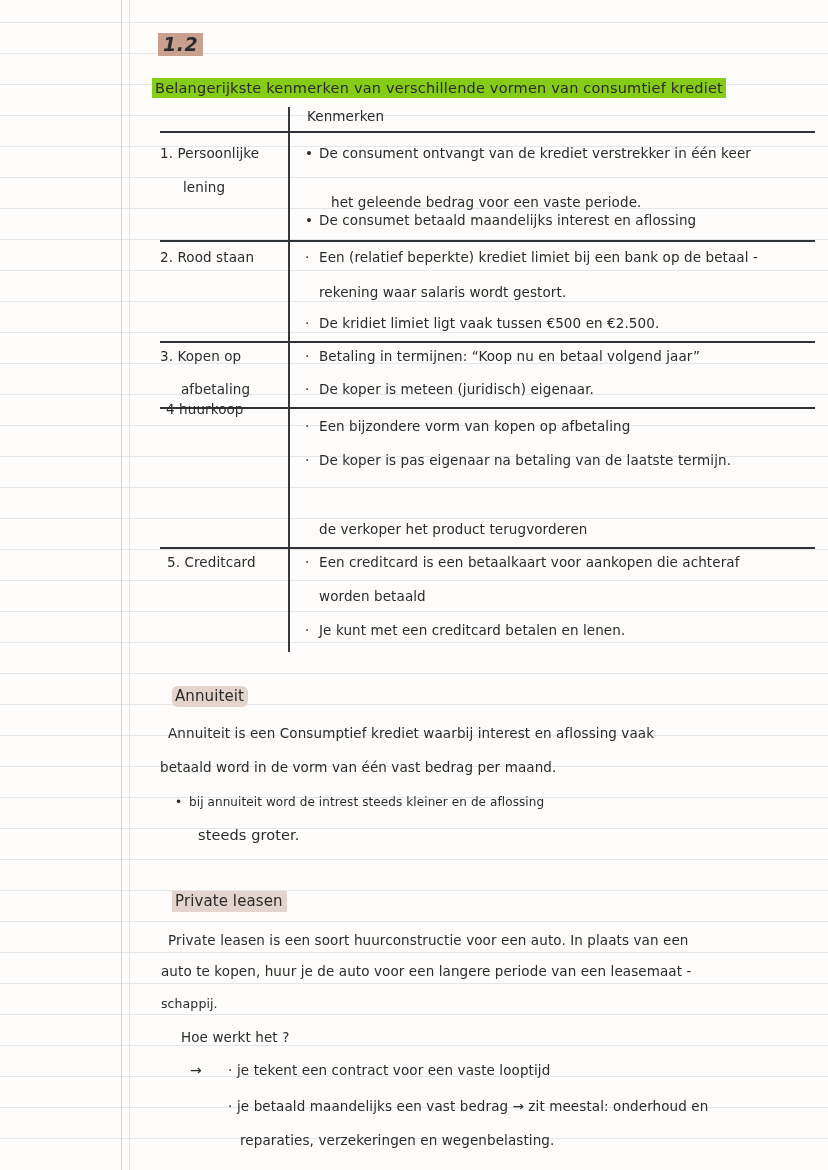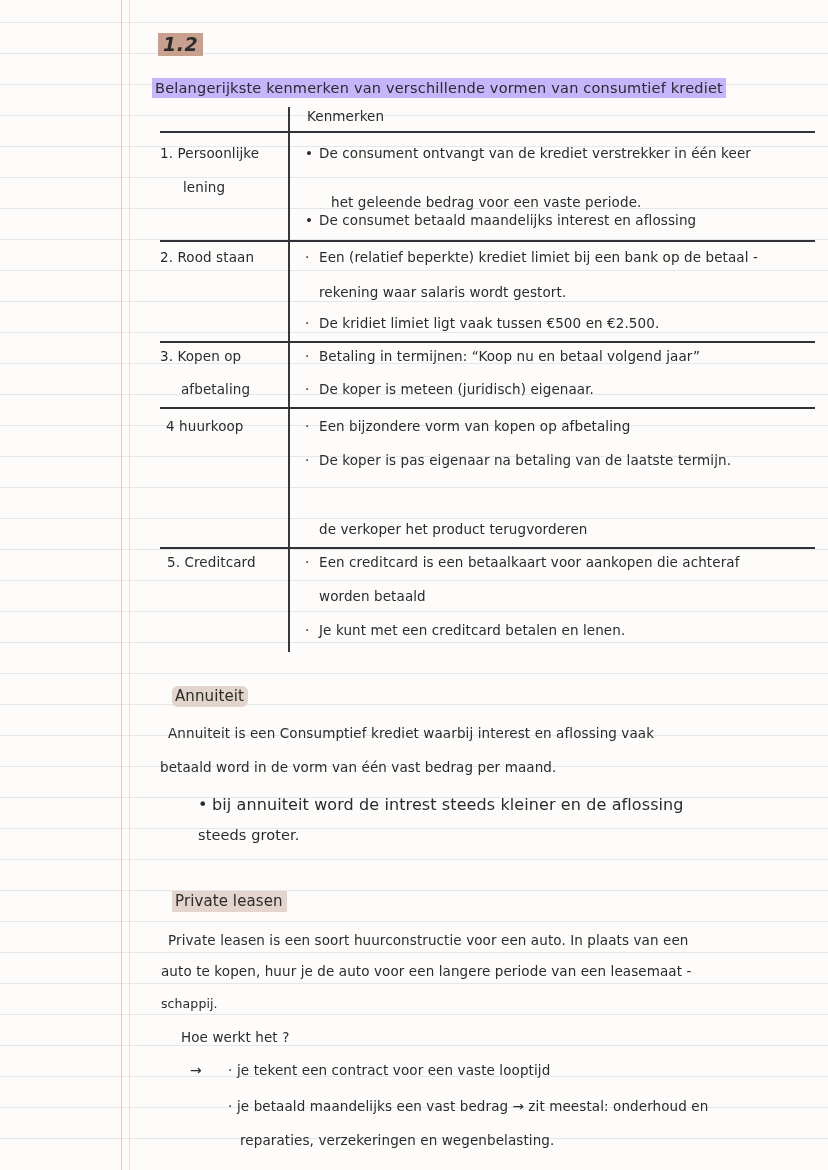--- a/index.html
+++ b/index.html
@@ -49,21 +49,21 @@
     padding:1px 5px 2px 5px;
     line-height:20px;
     letter-spacing:.5px;
   }
 
   
   #doc-title{
     position:absolute;left:152px;top:78px;
     font-size:14.5px;
     color:#2b2b2b;
-    background:#c4b5fd;
+    background:#84cc16;
     padding:2px 3px;
     white-space:nowrap;
     letter-spacing:.2px;
   }
   .v-divider{
     position:absolute;left:288px;top:107px;height:545px;width:1.6px;
     background:#35383c;
   }
   .hrule{position:absolute;height:1.7px;background:#2f3236;}
   .col-head{
@@ -122,35 +122,35 @@
   <div class="bullet-line" style="left:319px;top:284px;"><span>rekening  waar salaris wordt  gestort.</span></div>
   <div class="bullet-line" style="left:305px;top:315px;"><span class="dot">·</span><span>De  kridiet limiet  ligt  vaak  tussen   €500  en   €2.500.</span></div>
   <div class="hrule" style="left:160px;top:341px;width:655px;"></div>
 
   <div class="row-label" style="left:160px;top:348px;">3. Kopen op</div>
   <div class="row-label" style="left:181px;top:381px;">afbetaling</div>
   <div class="bullet-line" style="left:305px;top:348px;"><span class="dot">·</span><span>Betaling in termijnen: “Koop nu en betaal volgend jaar”</span></div>
   <div class="bullet-line" style="left:305px;top:381px;"><span class="dot">·</span><span>De  koper  is  meteen  (juridisch)  eigenaar.</span></div>
   <div class="hrule" style="left:160px;top:407px;width:655px;"></div>
 
-  <div class="row-label" style="left:166px;top:418px;">4 huurkoop</div>
+  <div class="row-label" style="left:166px;top:401px;">4 huurkoop</div>
   <div class="bullet-line" style="left:305px;top:418px;"><span class="dot">·</span><span>Een bijzondere vorm van kopen op afbetaling</span></div>
   <div class="bullet-line" style="left:305px;top:452px;"><span class="dot">·</span><span>De  koper  is  pas eigenaar na betaling van de laatste termijn.</span></div>
   <div class="bullet-line" style="left:319px;top:521px;"><span>de verkoper  het  product  terugvorderen</span></div>
   <div class="hrule" style="left:160px;top:547px;width:655px;"></div>
 
   <div class="row-label" style="left:167px;top:554px;">5. Creditcard</div>
   <div class="bullet-line" style="left:305px;top:554px;"><span class="dot">·</span><span>Een creditcard  is  een   betaalkaart  voor aankopen die achteraf</span></div>
   <div class="bullet-line" style="left:319px;top:588px;"><span>worden  betaald</span></div>
   <div class="bullet-line" style="left:305px;top:622px;"><span class="dot">·</span><span>Je kunt met een creditcard  betalen en lenen.</span></div>
 
   <div class="sec-head" style="left:172px;top:686px;border-radius:6px;">Annuiteit</div>
   <div class="para" style="left:168px;top:725px;">Annuiteit is een  Consumptief  krediet  waarbij  interest en aflossing vaak</div>
   <div class="para" style="left:160px;top:759px;">betaald word in de vorm  van  één  vast bedrag per maand.</div>
-  <div class="bullet-line" style="left:175px;top:795px;font-size:16px;margin-left:23px;"><span class="dot">•</span><span>bij  annuiteit   word de intrest steeds kleiner en de   aflossing</span></div>
+  <div class="bullet-line" style="left:175px;top:795px;font-size:12px;"><span class="dot">•</span><span>bij  annuiteit   word de intrest steeds kleiner en de   aflossing</span></div>
   <div class="bullet-line" style="left:198px;top:827px;font-size:14.5px;"><span>steeds groter.</span></div>
 
   <div class="sec-head" style="left:172px;top:891px;">Private leasen</div>
   <div class="para" style="left:168px;top:932px;">Private leasen is een soort  huurconstructie voor een auto.  In plaats van een</div>
   <div class="para" style="left:161px;top:963px;">auto te kopen,  huur je de  auto  voor een langere periode  van een leasemaat -</div>
   <div class="para" style="left:161px;top:996px;font-size:12.5px;">schappij.</div>
   <div class="para" style="left:181px;top:1029px;">Hoe werkt het ?</div>
 
   <div class="arrow" style="left:190px;top:1062px;">→</div>
   <div class="bullet-line" style="left:228px;top:1062px;"><span class="dot" style="width:9px;">·</span><span>je tekent een contract voor een vaste looptijd</span></div>

